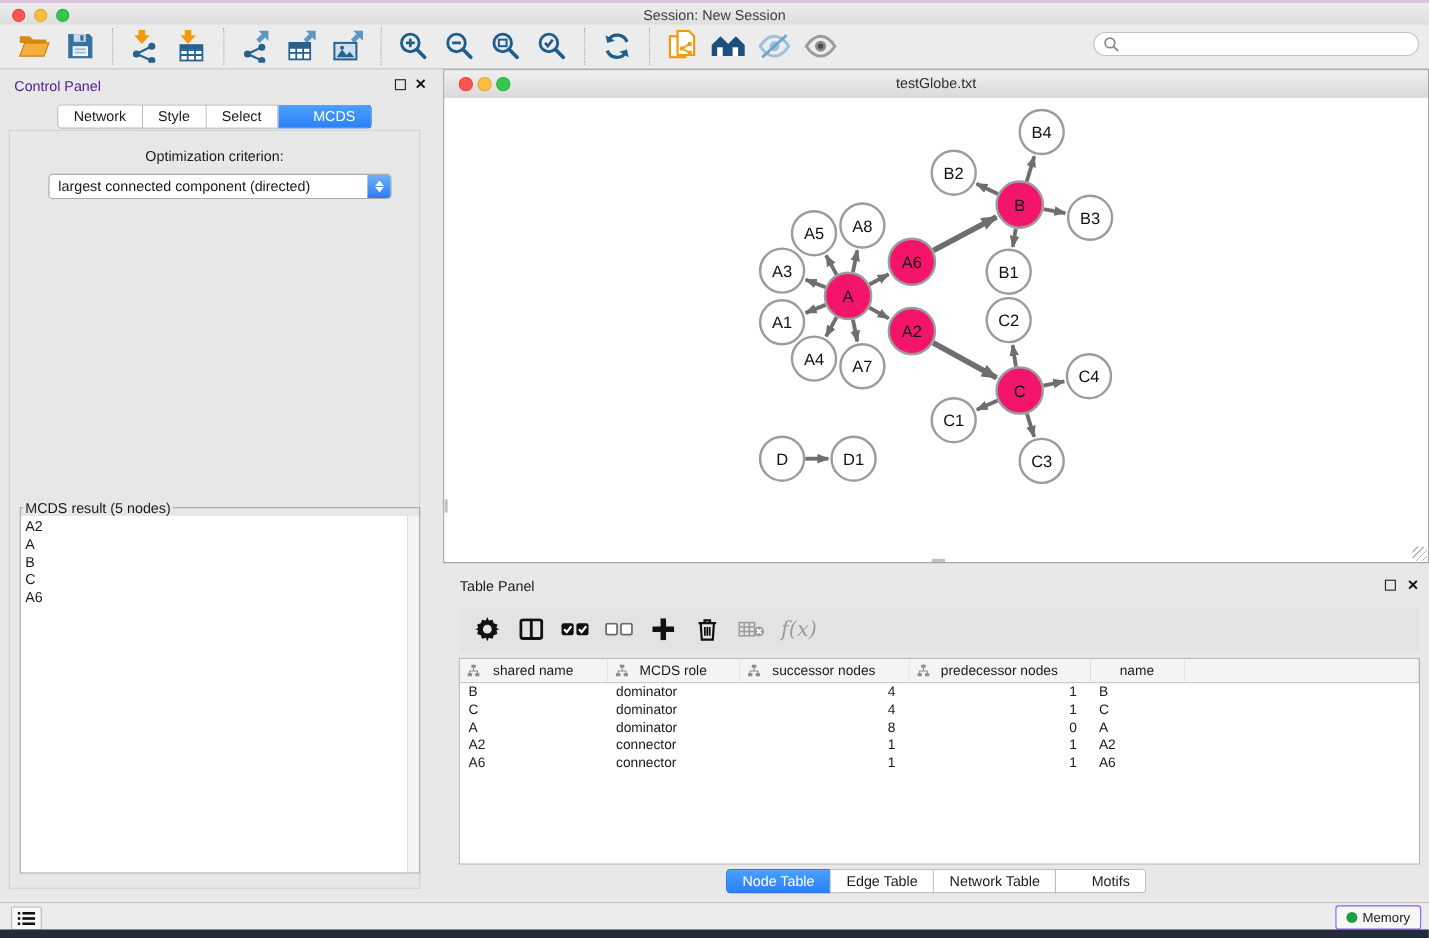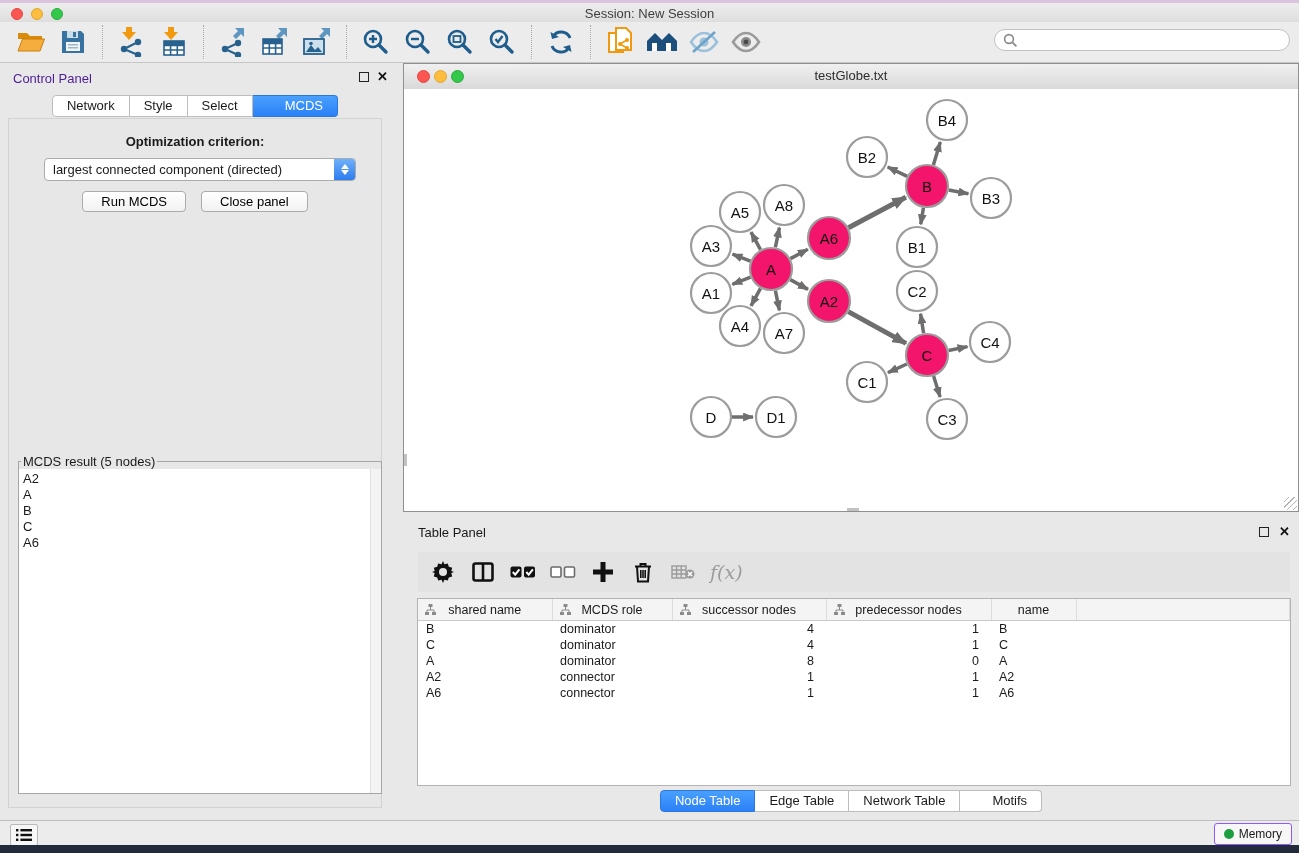--- a/index.html
+++ b/index.html
@@ -34,21 +34,21 @@
   .float-btn{position:absolute;top:7px;width:10px;height:10px;border:1.5px solid #222;box-sizing:border-box;}
   .close-btn{position:absolute;top:4px;font-size:13px;font-weight:bold;color:#111;}
   .cp-tabs{position:absolute;left:0;top:95px;width:390px;display:flex;justify-content:center;}
   .tab{height:20px;line-height:20px;padding:0 14px;font-size:13px;background:#fff;
     border:1px solid #BDBDBD;border-left:none;color:#1a1a1a;}
   .tab:first-child{border-left:1px solid #BDBDBD;border-radius:4px 0 0 4px;}
   .tab:last-child{border-radius:0 4px 4px 0;padding-left:32px;}
   .tab.active{background:linear-gradient(#4AA0FE,#2B80F7);border-color:#2B77E0;color:#fff;}
   .cp-body{position:absolute;left:8px;top:118px;width:374px;height:690px;background:#E7E7E7;
     border:1px solid #D2D2D2;box-sizing:border-box;}
-  .opt-label{position:absolute;left:0;width:100%;top:15px;text-align:center;font-size:13px;font-weight:bold;}
+  .opt-label{position:absolute;left:0;width:100%;top:15px;text-align:center;font-size:13px;}
   .dropdown{position:absolute;left:35px;top:39px;width:312px;height:23px;background:#fff;
     border:1px solid #ABABAB;border-radius:4px;box-sizing:border-box;display:flex;align-items:center;}
   .dropdown .val{font-size:13px;padding-left:8px;flex:1;white-space:nowrap;overflow:hidden;}
   .stepper{width:21px;height:21px;border-radius:0 3px 3px 0;background:linear-gradient(#6FB0F9,#2D7CF0);
     display:flex;flex-direction:column;align-items:center;justify-content:center;gap:1px;}
   .stepper i{width:0;height:0;border-left:4px solid transparent;border-right:4px solid transparent;}
   .stepper .up{border-bottom:5px solid #fff;}
   .stepper .down{border-top:5px solid #fff;}
   .cp-buttons{position:absolute;left:0;top:72px;width:100%;display:flex;justify-content:center;gap:15px;}
   .pbtn{height:21px;line-height:19px;padding:0 18px;font-size:13px;background:linear-gradient(#FFFFFF,#F2F2F2);
@@ -271,24 +271,20 @@
     <span class="tab active">MCDS</span>
   </div>
   <div class="cp-body">
     <div class="opt-label">Optimization criterion:</div>
     <div class="dropdown">
       <span class="val">largest connected component (directed)</span>
       <span class="stepper">
           <i class="up"></i>
           <i class="down"></i>
         </span>
-    </div>
-    <div class="cp-buttons">
-      <button class="pbtn">Run MCDS</button>
-      <button class="pbtn">Close panel</button>
     </div>
     <fieldset class="mcds">
       <legend>MCDS result (5 nodes)</legend>
       <ul class="mcds-list">
           <li>A2</li>
           <li>A</li>
           <li>B</li>
           <li>C</li>
           <li>A6</li>
         </ul>

